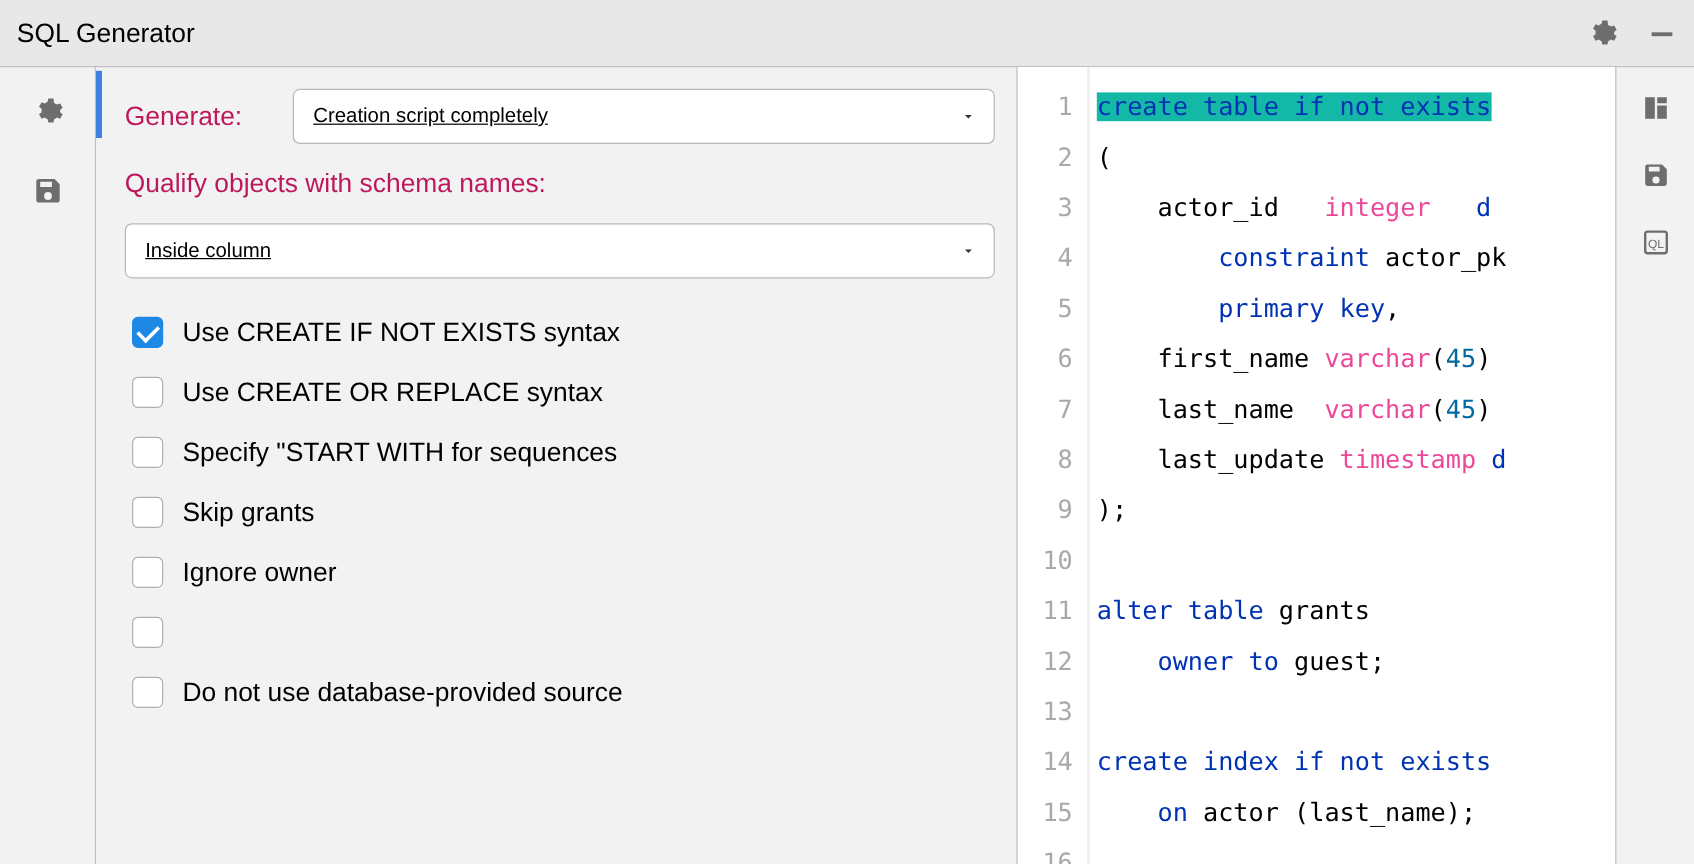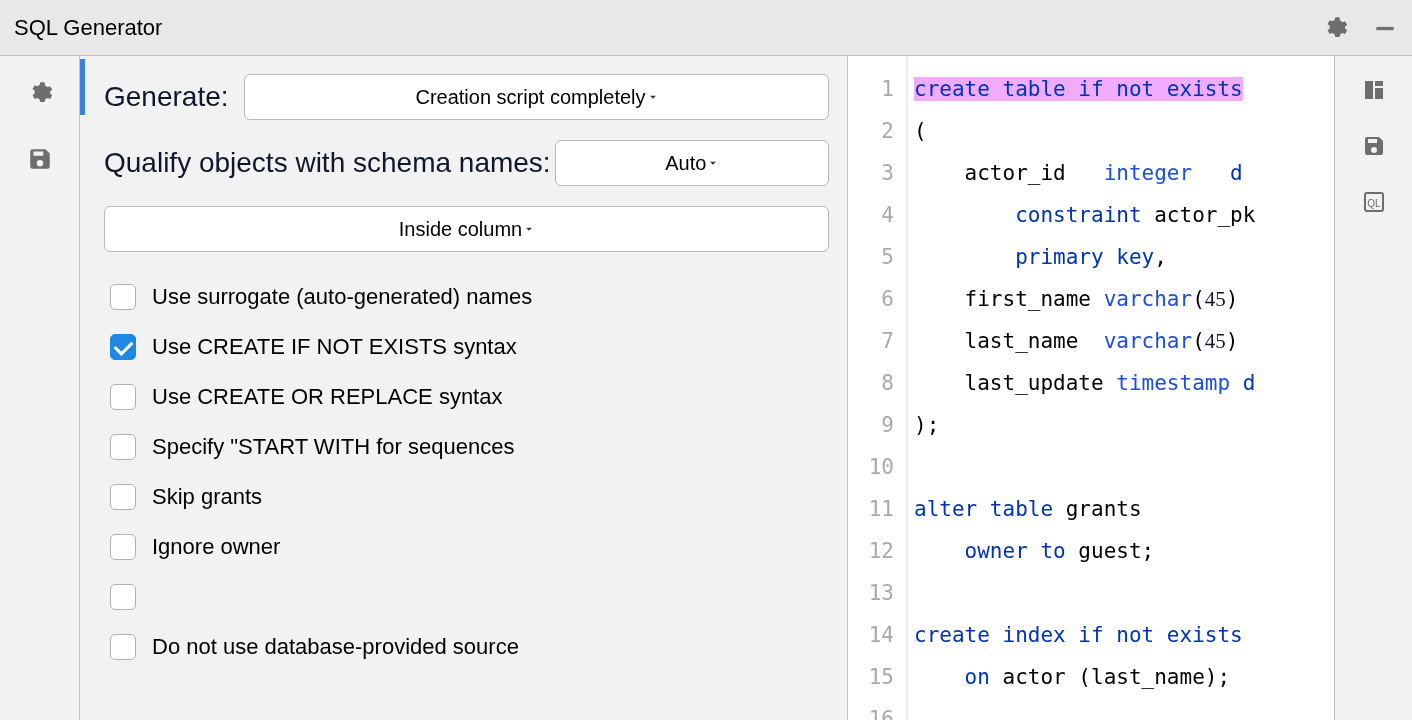--- a/index.html
+++ b/index.html
@@ -30,21 +30,21 @@
 .left-sidebar {
   width: 80px;
   border-right: 1px solid #c0c0c0;
   display: flex;
   flex-direction: column;
   align-items: center;
   padding-top: 24px;
   gap: 40px;
 }
 .right-sidebar {
-  width: 78px;
+  width: 66px;
   border-left: 1px solid #c0c0c0;
   display: flex;
   flex-direction: column;
   align-items: center;
   padding-top: 22px;
   gap: 32px;
 }
 .left-content {
   width: 768px;
   border-right: 1px solid #c0c0c0;
@@ -59,34 +59,35 @@
   width: 5px;
   height: 56px;
   background: #3b81e0;
 }
 .form-row {
   display: flex;
   align-items: center;
   margin-bottom: 20px;
 }
 .form-label {
-  font-size: 28px;
-  color: #0f172a;
+  font-size: 22px;
+  color: #be185d;
 }
 .select {
   display: flex;
   align-items: center;
-  justify-content: center;
+  justify-content: space-between;
   height: 46px;
   background: #fff;
   border: 1px solid #b8b8b8;
   border-radius: 6px;
   padding: 0 14px 0 16px;
-  font-size: 20px;
+  font-size: 17px;
   cursor: pointer;
+  text-decoration: underline;
 }
 .select-text { pointer-events: none; }
 .checkbox-row {
   display: flex;
   align-items: center;
   gap: 16px;
   height: 50px;
   font-size: 22px;
 }
 .checkbox {
@@ -133,23 +134,23 @@
 .code {
   flex: 1;
   padding: 12px 0 0 6px;
   font-family: "Menlo", "Monaco", "Consolas", monospace;
   font-size: 21px;
   line-height: 42px;
   white-space: pre;
   overflow: hidden;
 }
 .kw { color: #0033b3; }
-.type { color: #1d4ed8; }
-.num { color: #0f172a; font-family: Liberation Serif, serif; }
-.hl { background: #f0abfc; text-align: right; }
+.type { color: #ec4899; }
+.num { color: #0369a1; }
+.hl { background: #14b8a6; text-align: right; }
 .icon { cursor: pointer; display: inline-flex; align-items: center; justify-content: center; }
 svg { display: block; }
 </style>
 </head>
 <body>
 
 <div class="header">
   <span class="header-title">SQL Generator</span>
   <div class="header-icons">
     <span class="icon">
@@ -184,40 +185,30 @@
       <span class="form-label" style="width:140px">Generate:</span>
       <div class="select" style="flex:1">
         <span class="select-text">Creation script completely</span>
         <svg width="14" height="14" viewBox="0 0 24 24">
             <path fill="#333" d="M7 10l5 5 5-5z"></path>
           </svg>
       </div>
     </div>
     <div class="form-row">
       <span class="form-label" style="margin-right:4px">Qualify objects with schema names:</span>
-      <div class="select" style="flex:1">
-        <span class="select-text">Auto</span>
-        <svg width="14" height="14" viewBox="0 0 24 24">
-            <path fill="#333" d="M7 10l5 5 5-5z"></path>
-          </svg>
-      </div>
     </div>
     <div class="form-row">
       <div class="select" style="flex:1">
         <span class="select-text">Inside column</span>
         <svg width="14" height="14" viewBox="0 0 24 24">
             <path fill="#333" d="M7 10l5 5 5-5z"></path>
           </svg>
       </div>
     </div>
     <div id="checkbox-list" style="margin-top:6px; padding-left:6px;">
-        <div class="checkbox-row">
-          <div class="checkbox"></div>
-          <span>Use surrogate (auto-generated) names</span>
-        </div>
         <div class="checkbox-row">
           <div class="checkbox checked"></div>
           <span>Use CREATE IF NOT EXISTS syntax</span>
         </div>
         <div class="checkbox-row">
           <div class="checkbox"></div>
           <span>Use CREATE OR REPLACE syntax</span>
         </div>
         <div class="checkbox-row">
           <div class="checkbox"></div>

